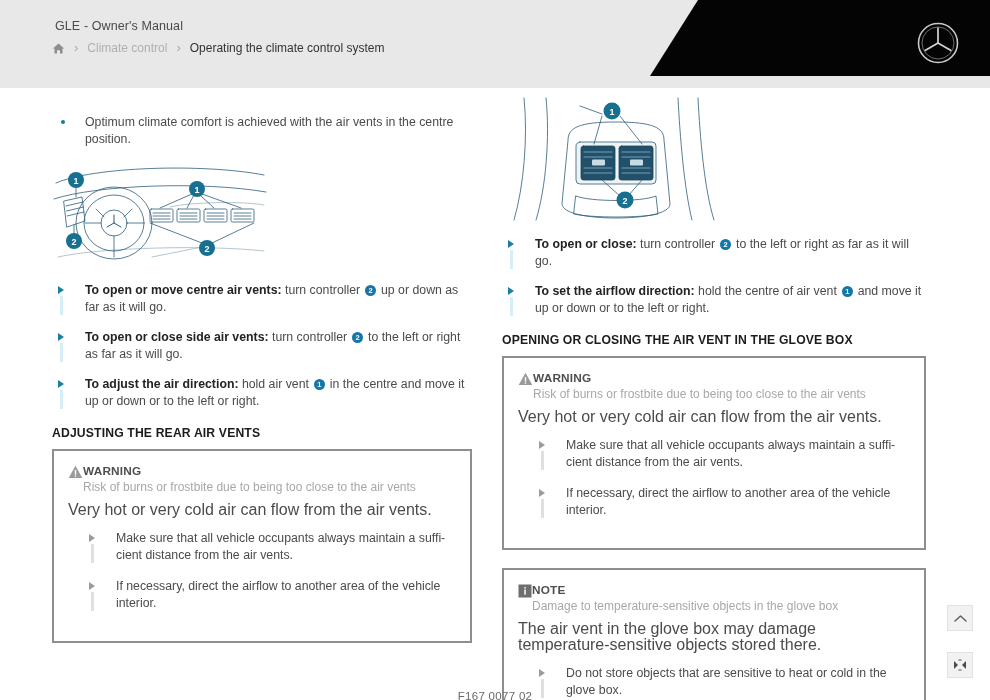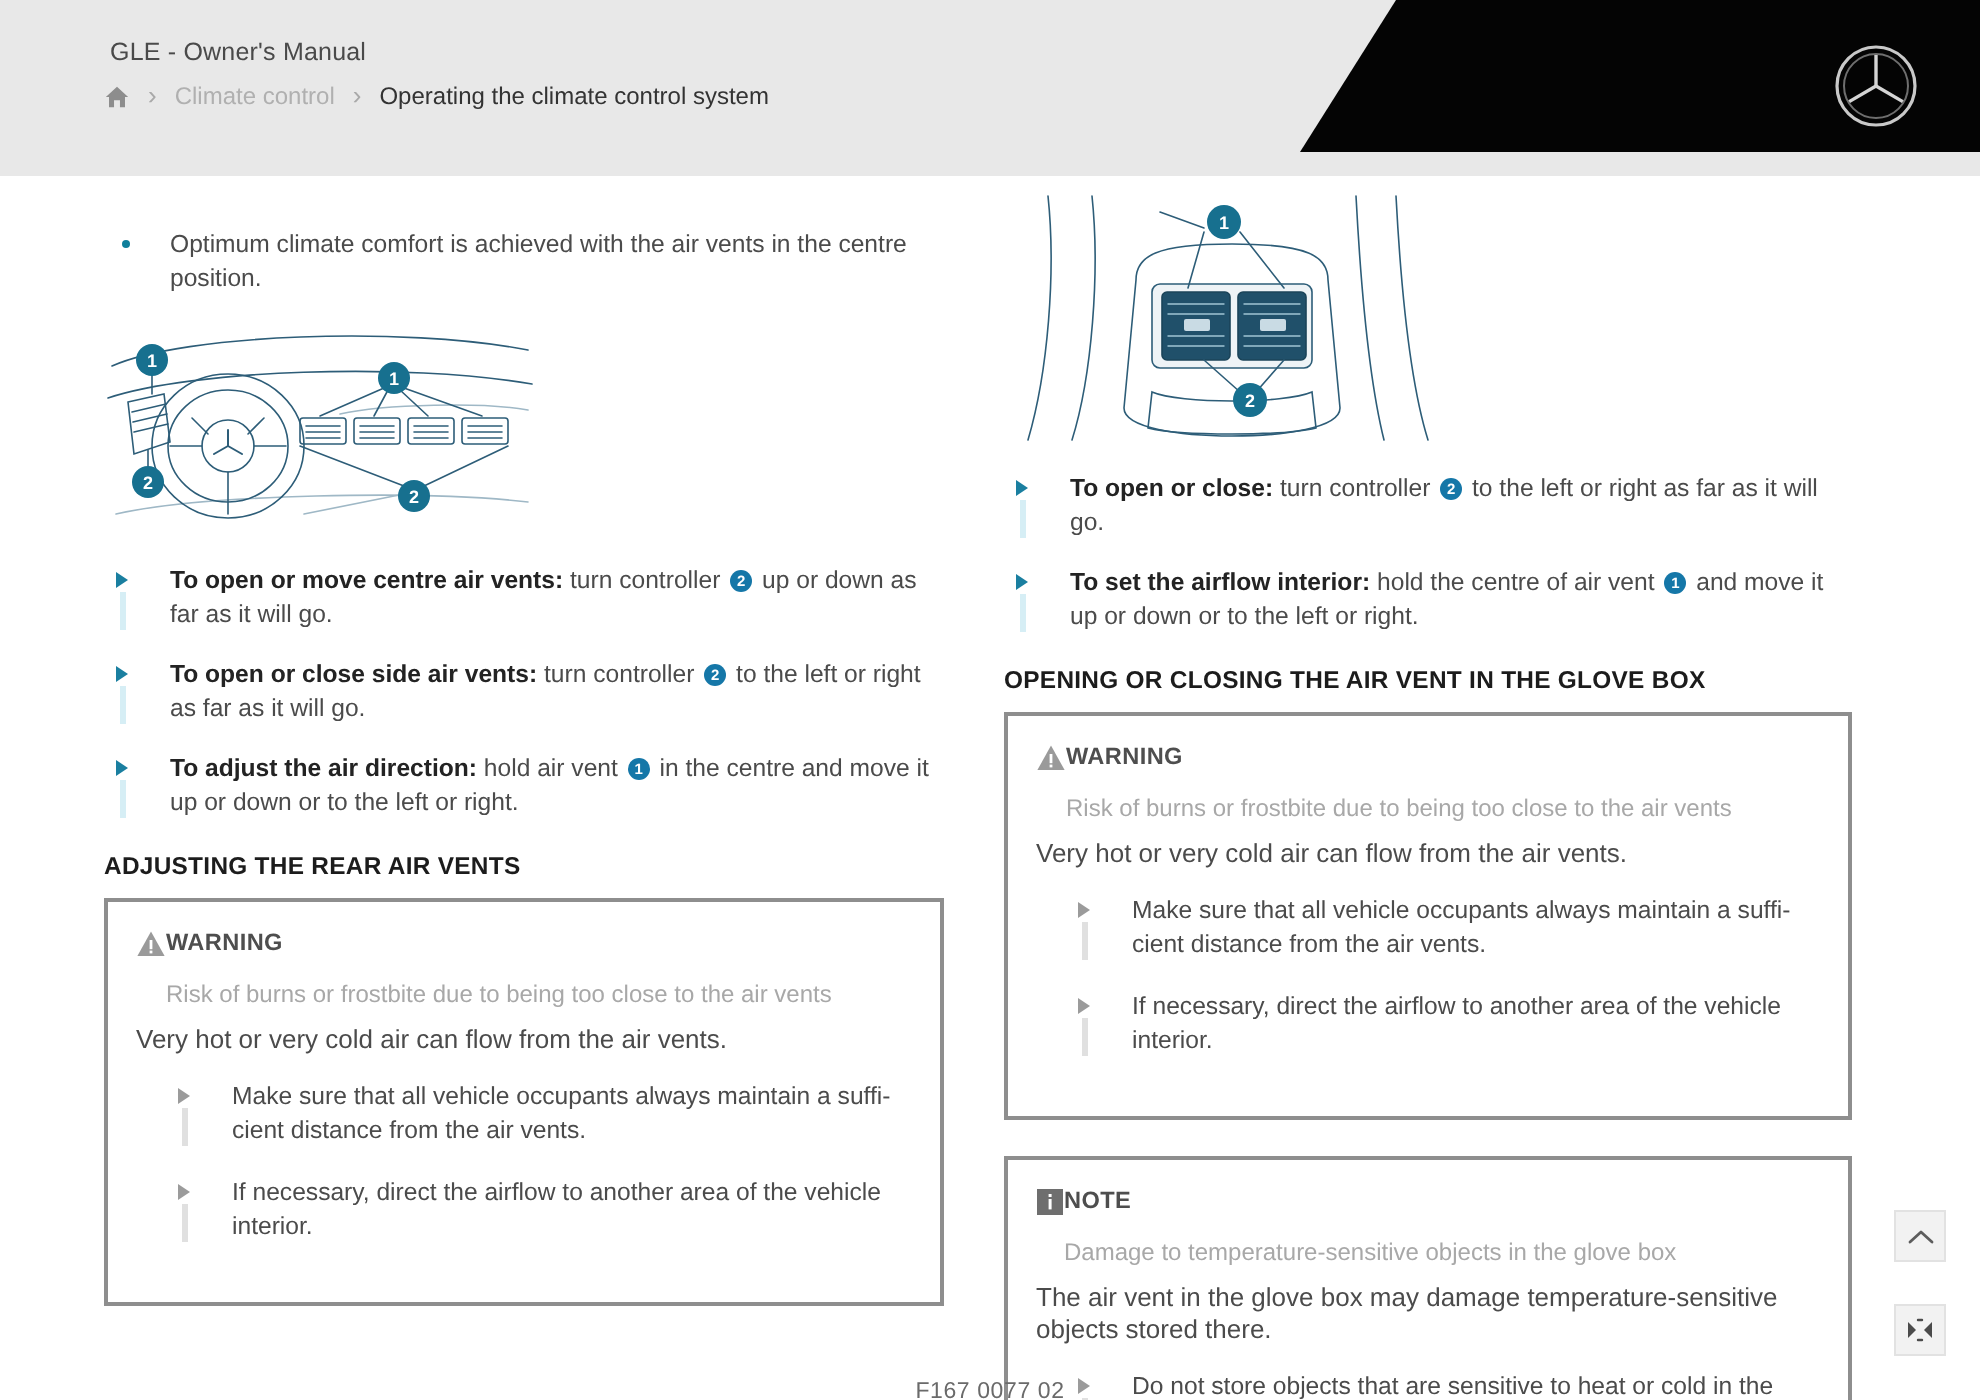--- a/index.html
+++ b/index.html
@@ -157,24 +157,24 @@
     font-size: 11.8px;
     font-weight: 700;
     color: #4e4e4e;
     letter-spacing: .2px;
     line-height: 14px;
   }
   .callout-sub {
     font-size: 12px;
     color: #a8a8a8;
     line-height: 16px;
-    margin-top: 11px;
+    margin-top: 1px;
   }
   .callout-body {
-    font-size: 13px;
+    font-size: 16px;
     line-height: 16.5px;
     color: #4b4b4b;
     margin-top: 7px;
   }
   .callout .arrow-list { margin-top: 11px; }
   .callout .arrow-item {
     padding-left: 48px;
     margin-bottom: 14px;
   }
   .callout .arrow-item::before {
@@ -374,21 +374,21 @@
           <text x="123" y="107.6" font-family="'Liberation Sans',sans-serif" font-size="9" font-weight="bold" fill="#fff" text-anchor="middle">2</text>
         </g>
       </svg>
     </div>
 
     <ul class="arrow-list" style="margin-top:14px">
       <li class="arrow-item">
         <b>To open or close:</b><span> turn controller </span><span class="badge-inline">2</span><span> to the left or right as far as it will go.</span>
       </li>
       <li class="arrow-item">
-        <b>To set the airflow interior:</b><span> hold the centre of air vent </span><span class="badge-inline">1</span><span> and move it up or down or to the left or right.</span>
+        <b>To set the airflow direction:</b><span> hold the centre of air vent </span><span class="badge-inline">1</span><span> and move it up or down or to the left or right.</span>
       </li>
     </ul>
 
     <div class="section-head">OPENING OR CLOSING THE AIR VENT IN THE GLOVE BOX</div>
 
     <div class="callout">
       <div class="callout-head">
         <svg class="callout-ic" width="15" height="14" viewBox="0 0 15 14">
           <path d="M7.5 0.8 L14.3 13 L0.7 13 Z" fill="#9a9a9a"></path>
           <rect x="6.8" y="5" width="1.4" height="4.6" fill="#ffffff"></rect>

